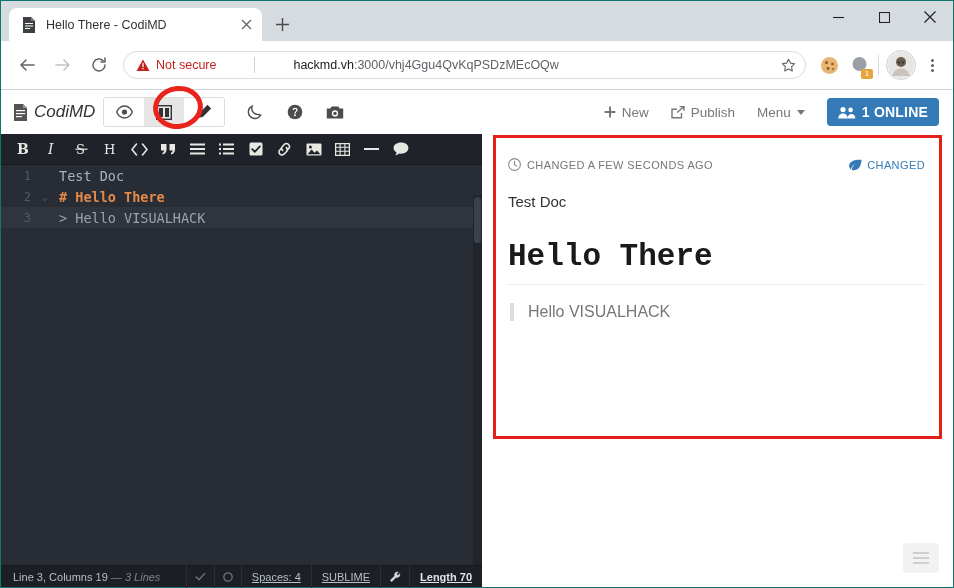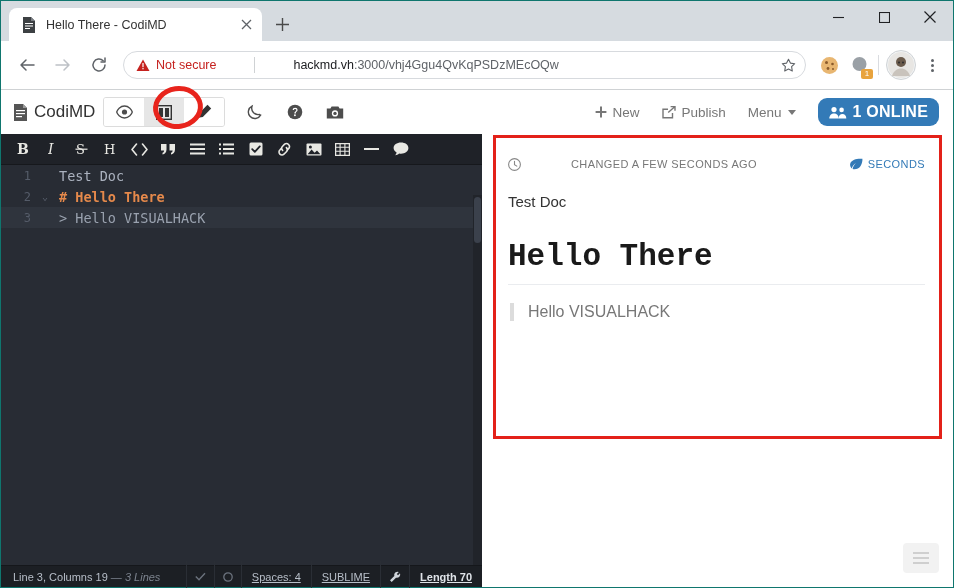--- a/index.html
+++ b/index.html
@@ -164,20 +164,21 @@
     display: flex; align-items: center;
     padding: 0 14px 0 12px;
     box-sizing: border-box;
     position: relative;
   }
   .brand {
     display: flex; align-items: center;
     font-size: 17px; color: #333;
     margin-right: 8px;
     flex: 0 0 auto;
+    font-style: italic;
   }
   .brand .bicon { margin-right: 6px; display: flex; }
   .modegroup {
     display: flex; border: 1px solid #dcdcdc; border-radius: 3px;
     overflow: hidden; flex: 0 0 auto;
   }
   .modebtn {
     width: 40px; height: 28px;
     display: flex; align-items: center; justify-content: center;
     background: #fff; color: #4d4d4d;
@@ -199,25 +200,25 @@
     display: inline-block;
     width: 0; height: 0;
     border-left: 4px solid transparent;
     border-right: 4px solid transparent;
     border-top: 5px solid #777;
     margin-left: 6px;
   }
   .online {
     margin-left: 22px;
     background: #337ab7; color: #fff;
-    border-radius: 9px;
+    border-radius: 4px;
     height: 28px;
     display: flex; align-items: center;
     padding: 0 11px;
-    font-size: 16px; font-weight: bold;
+    font-size: 14px; font-weight: bold;
     letter-spacing: .2px;
     flex: 0 0 auto;
   }
   .online .ic { margin-right: 6px; display: flex; align-items: center;}
 
   .panes {
     flex: 1 1 auto;
     display: flex;
     min-height: 0;
     position: relative;
@@ -302,25 +303,24 @@
   
   .preview {
     flex: 1 1 auto;
     background: #ffffff;
     position: relative;
     min-width: 0;
     overflow: hidden;
   }
   .pv-inner { padding: 24px 28px 0 26px; }
   .pv-meta {
-    display: flex; align-items: flex-start;
+    display: flex; align-items: center;
     color: #777; font-size: 11px;
     letter-spacing: .4px;
     margin-bottom: 22px;
-    gap: 44px;
   }
   .pv-meta .ic { margin-right: 6px; display: flex; align-items: center;}
   .pv-perm {
     margin-left: auto;
     display: flex; align-items: center;
     color: #337ab7; font-size: 11px; letter-spacing: .4px;
   }
   .pv-perm .ic { margin-right: 5px; display: flex; align-items: center;}
   .pv-p {
     font-size: 15px; color: #333;
@@ -734,21 +734,21 @@
                   <path d="M6.5 3.3v3.4l2.3 1.4" fill="none" stroke="#888" stroke-width="1.1" stroke-linecap="round"></path>
                 </svg>
             </span>
             <span>CHANGED A FEW SECONDS AGO</span>
             <span class="pv-perm">
               <span class="ic">
                 <svg width="14" height="12" viewBox="0 0 14 12">
                     <path d="M13.4.8C8.6.2 3 1.4 1.4 5c-1 2.3.3 4.6 1.4 5.6.3-1.6 1.6-4 4.2-5.5-1.7 1.6-3 3.6-3.4 5.9 2.8.9 6.2-.3 8-3C13.2 5.5 13.6 2.6 13.4.8z" fill="#337ab7"></path>
                   </svg>
               </span>
-              <span>SECONDS</span>
+              <span>CHANGED</span>
             </span>
           </div>
 
           <p class="pv-p">Test Doc</p>
           <h1 class="pv-h1">Hello There</h1>
           <blockquote class="pv-quote">Hello VISUALHACK</blockquote>
         </div>
 
         <div class="toc-btn">
             <i></i>

